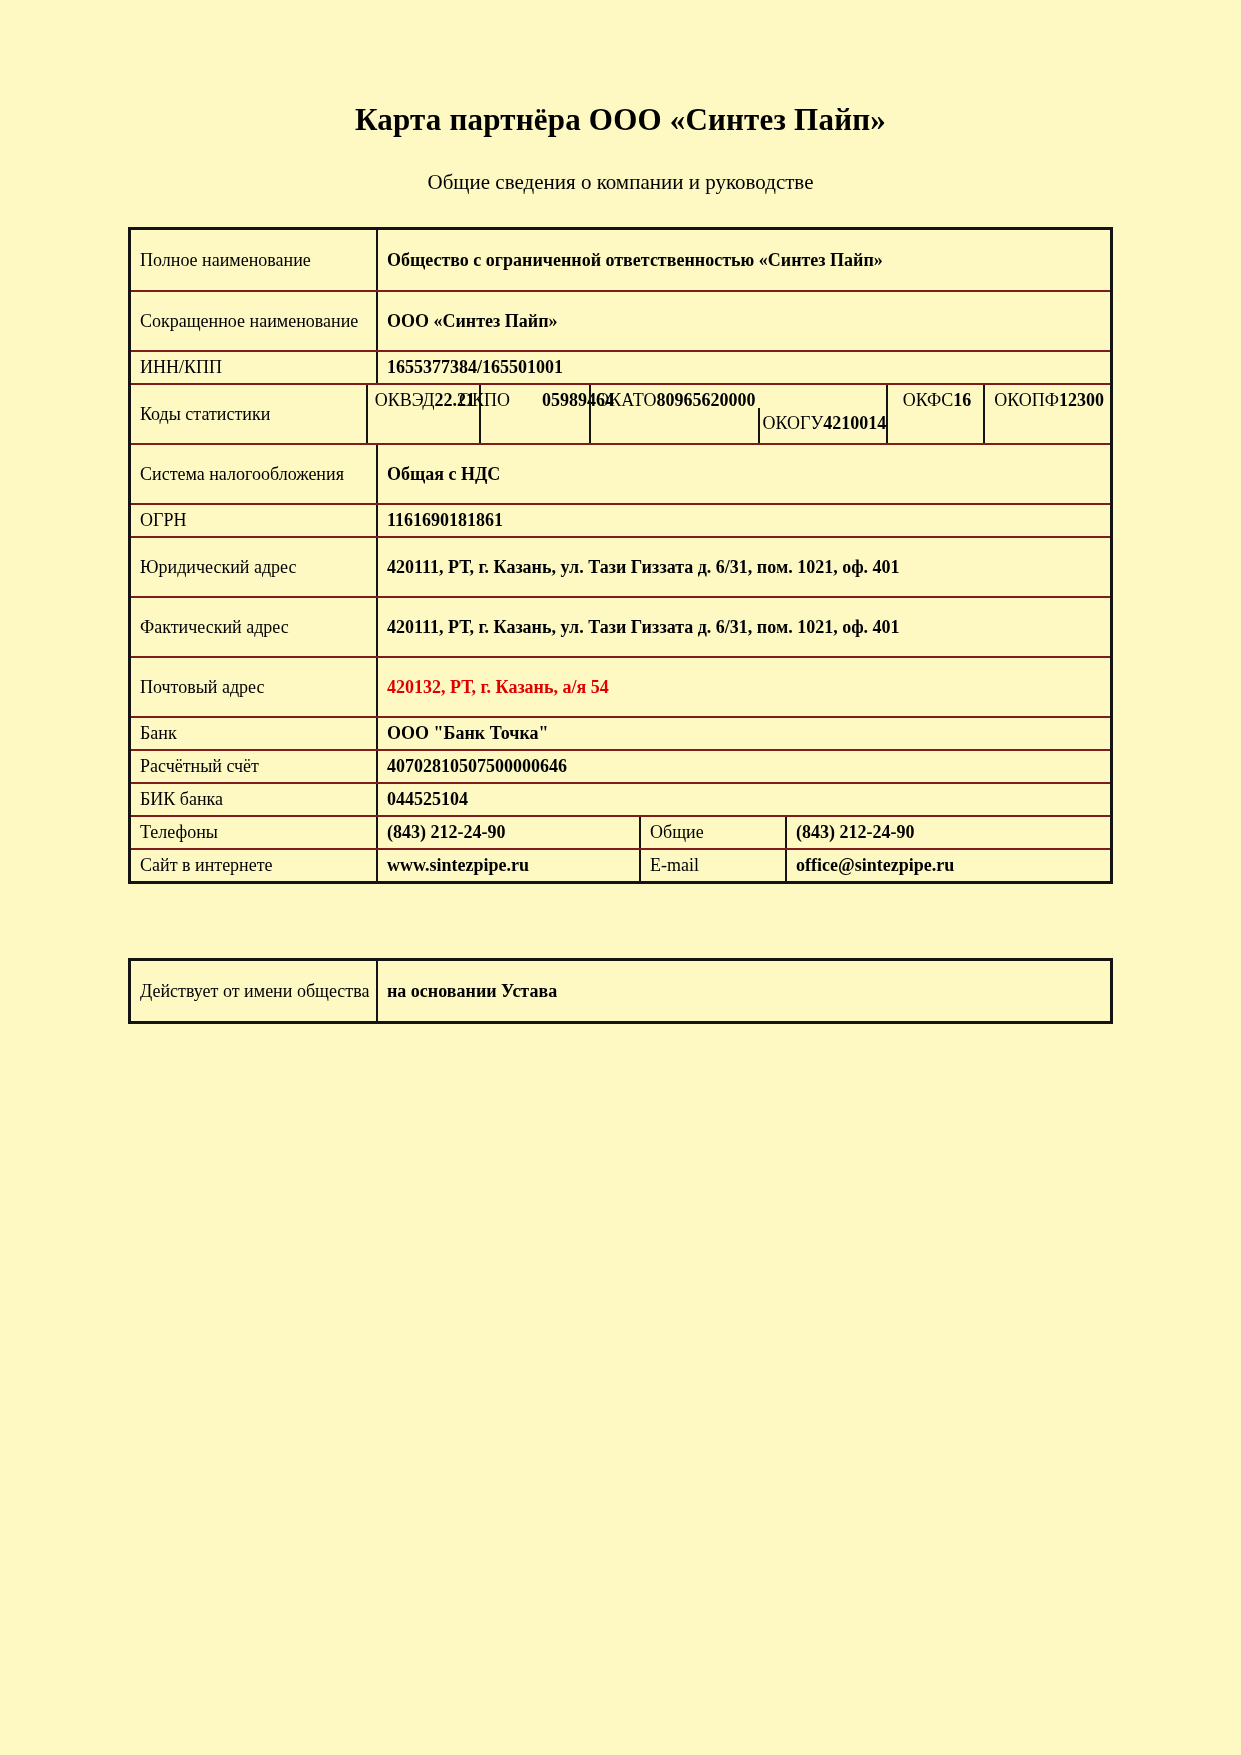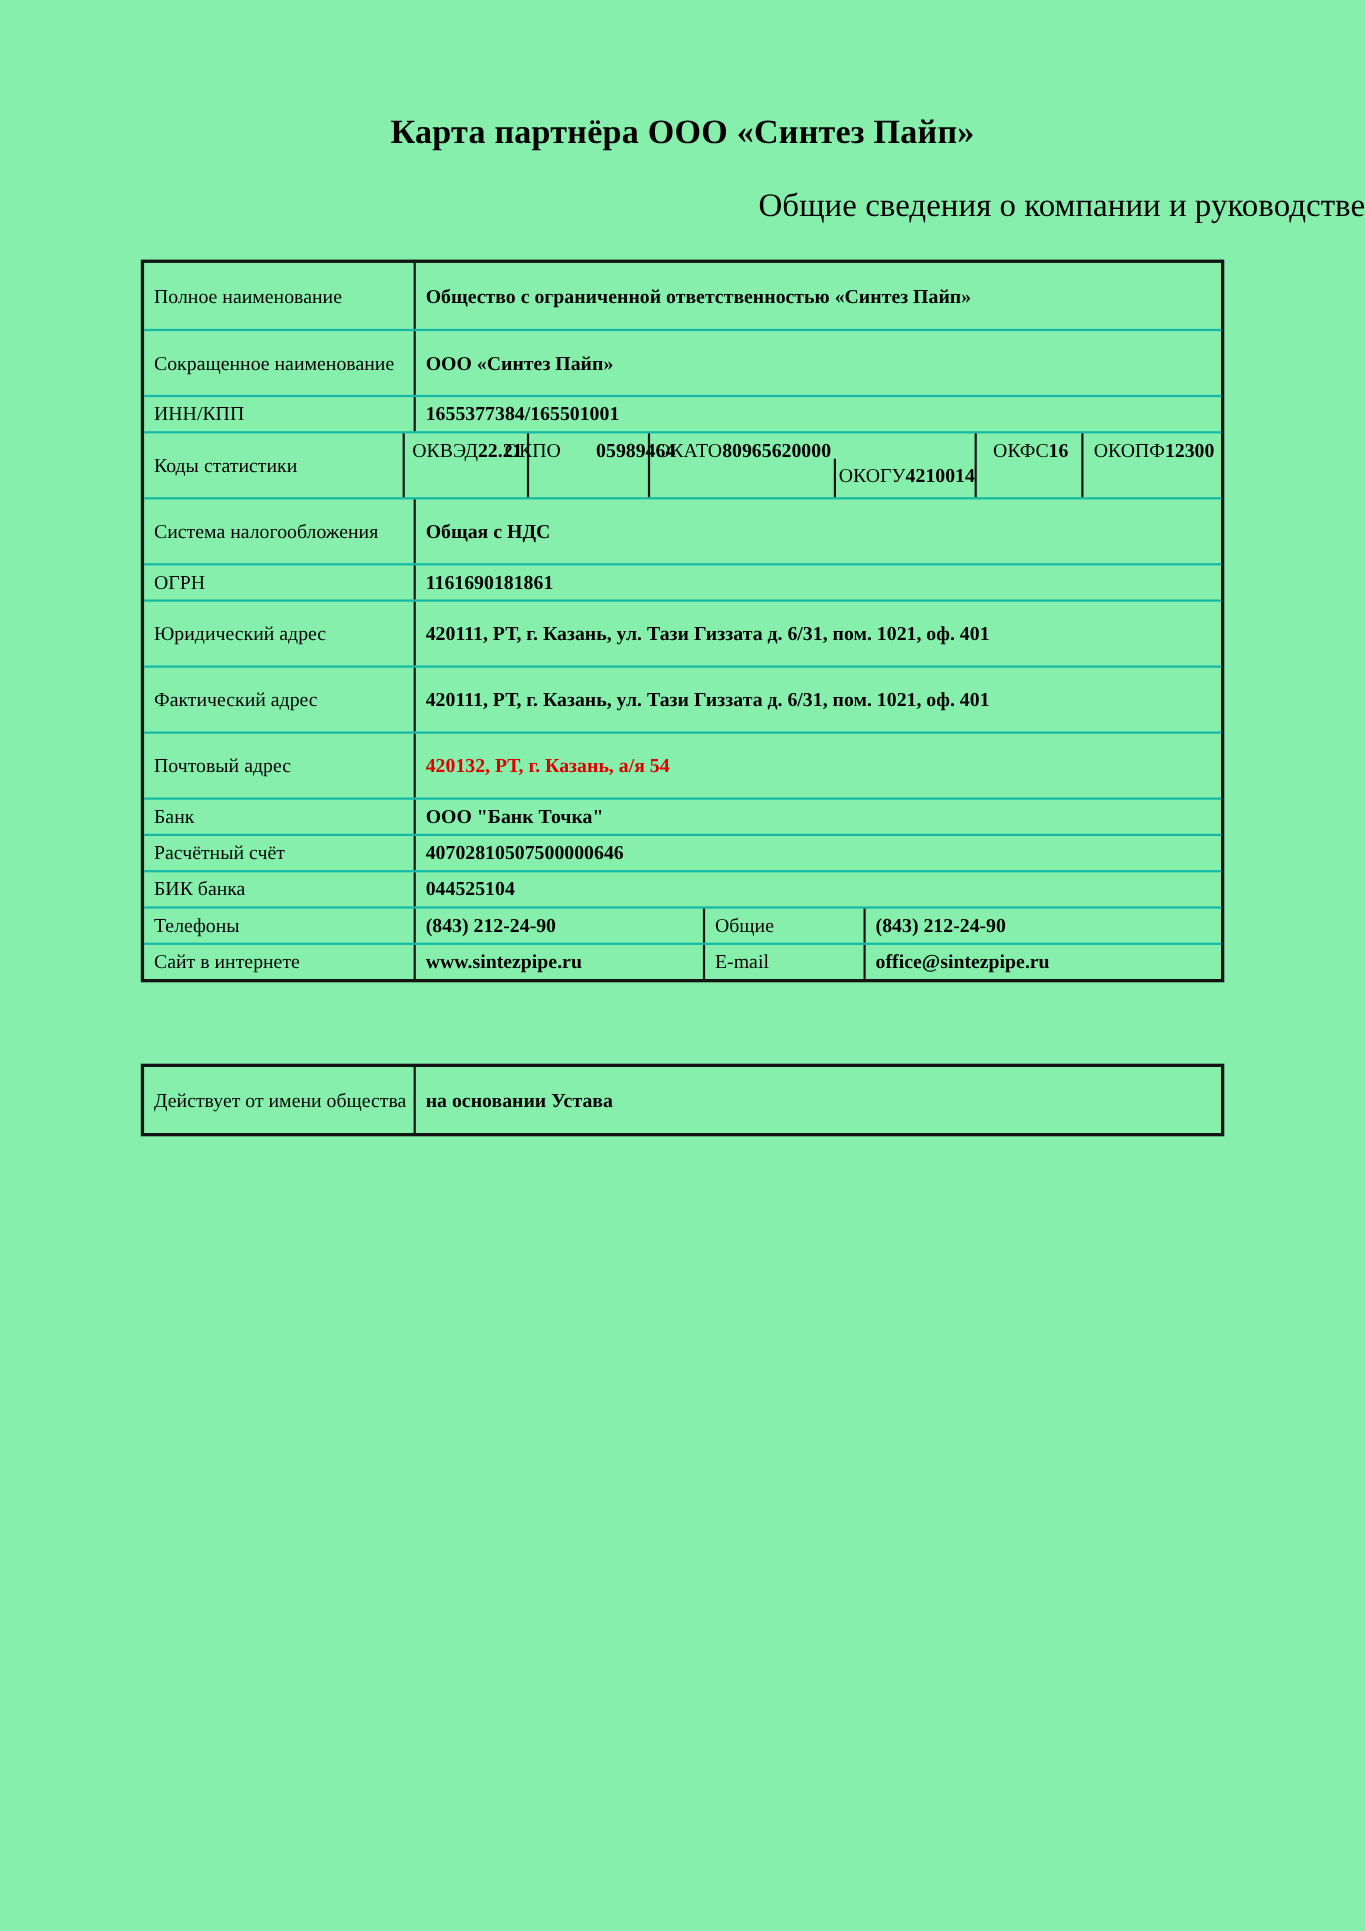--- a/index.html
+++ b/index.html
@@ -1,34 +1,34 @@
 <!DOCTYPE html>
 <html lang="ru"><head>
 <meta charset="utf-8">
 <style>
   html,body{margin:0;padding:0;background:#ffffff;}
   .page{
-    width:1241px;height:1755px;margin:0 auto;background:#86efac;
+    width:1241px;height:1755px;margin:0 auto;background:#fef9c3;
     font-family:"Liberation Serif","DejaVu Serif",serif;color:#000;
     position:relative;overflow:hidden;
   }
   .title{
     padding-top:102px;text-align:center;font-size:31px;font-weight:bold;
     letter-spacing:.2px;
   }
   .subtitle{
-    margin-top:32px;text-align:right;font-size:30px;font-weight:normal;
+    margin-top:32px;text-align:center;font-size:21px;font-weight:normal;
   }
   .doc-table{
     width:985px;margin-left:128px;border:3px solid #141414;
     box-sizing:border-box;
   }
   .t1{margin-top:32px;}
   .t2{margin-top:74px;}
-  .t-row{display:flex;border-top:2px solid #14b8a6;box-sizing:border-box;}
+  .t-row{display:flex;border-top:2px solid #7f1d1d;box-sizing:border-box;}
   .t-row:first-child{border-top:none;}
   .cell{
     box-sizing:border-box;border-left:2px solid #141414;
     padding:2px 6px 2px 9px;display:flex;align-items:center;
     font-size:18px;line-height:27px;
   }
   .cell:first-child{border-left:none;}
   .label-cell{width:245px;font-weight:normal;}
   .value-cell{flex:1;font-weight:bold;}
   .h1{min-height:29px;}

